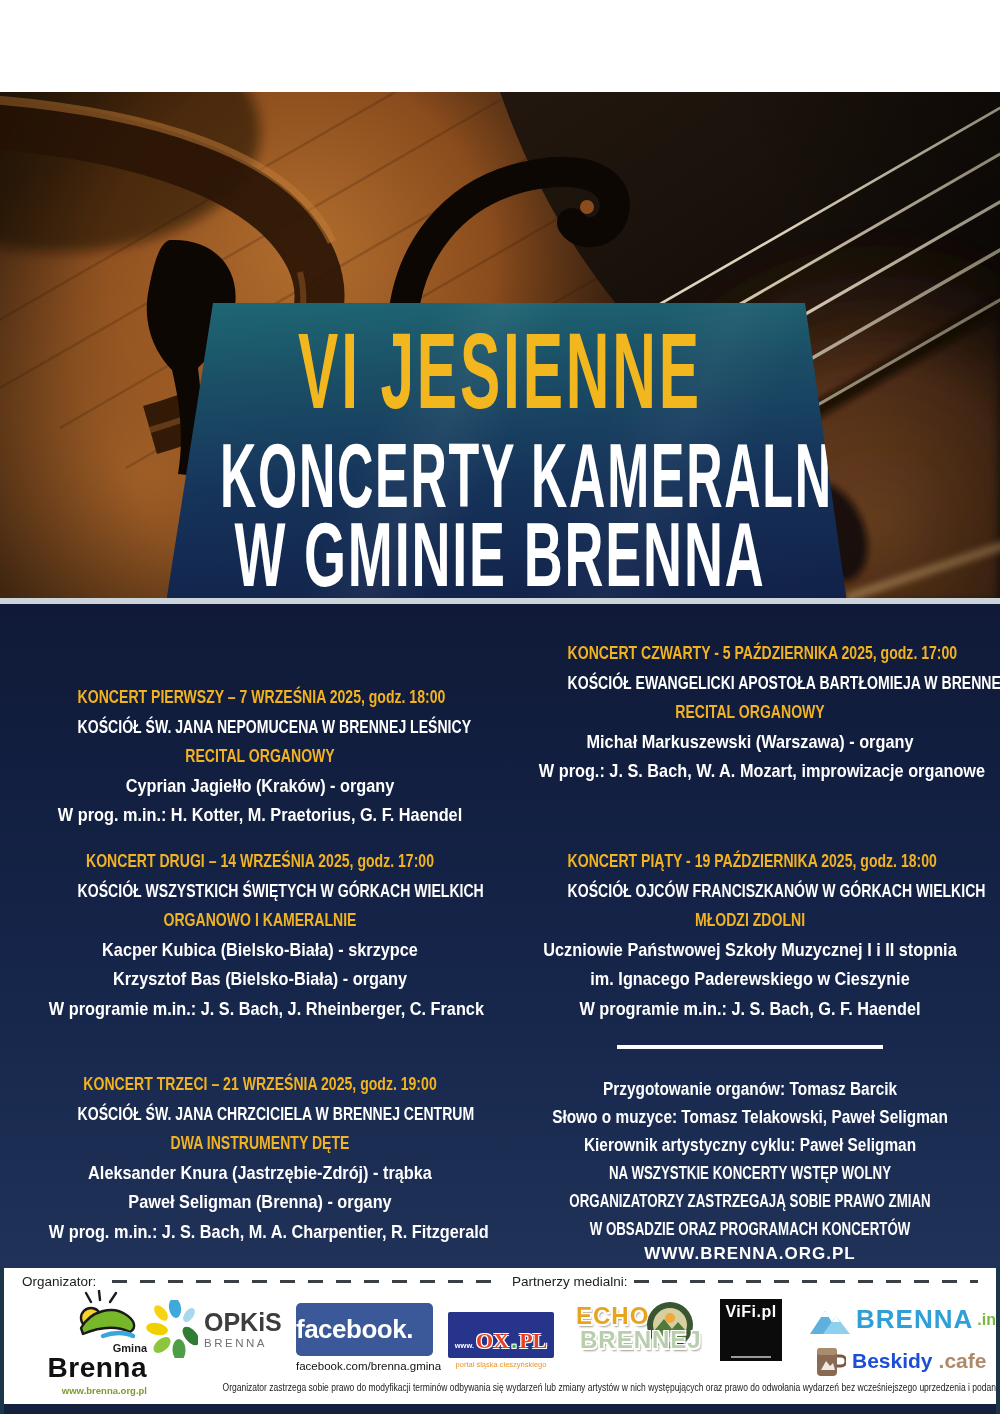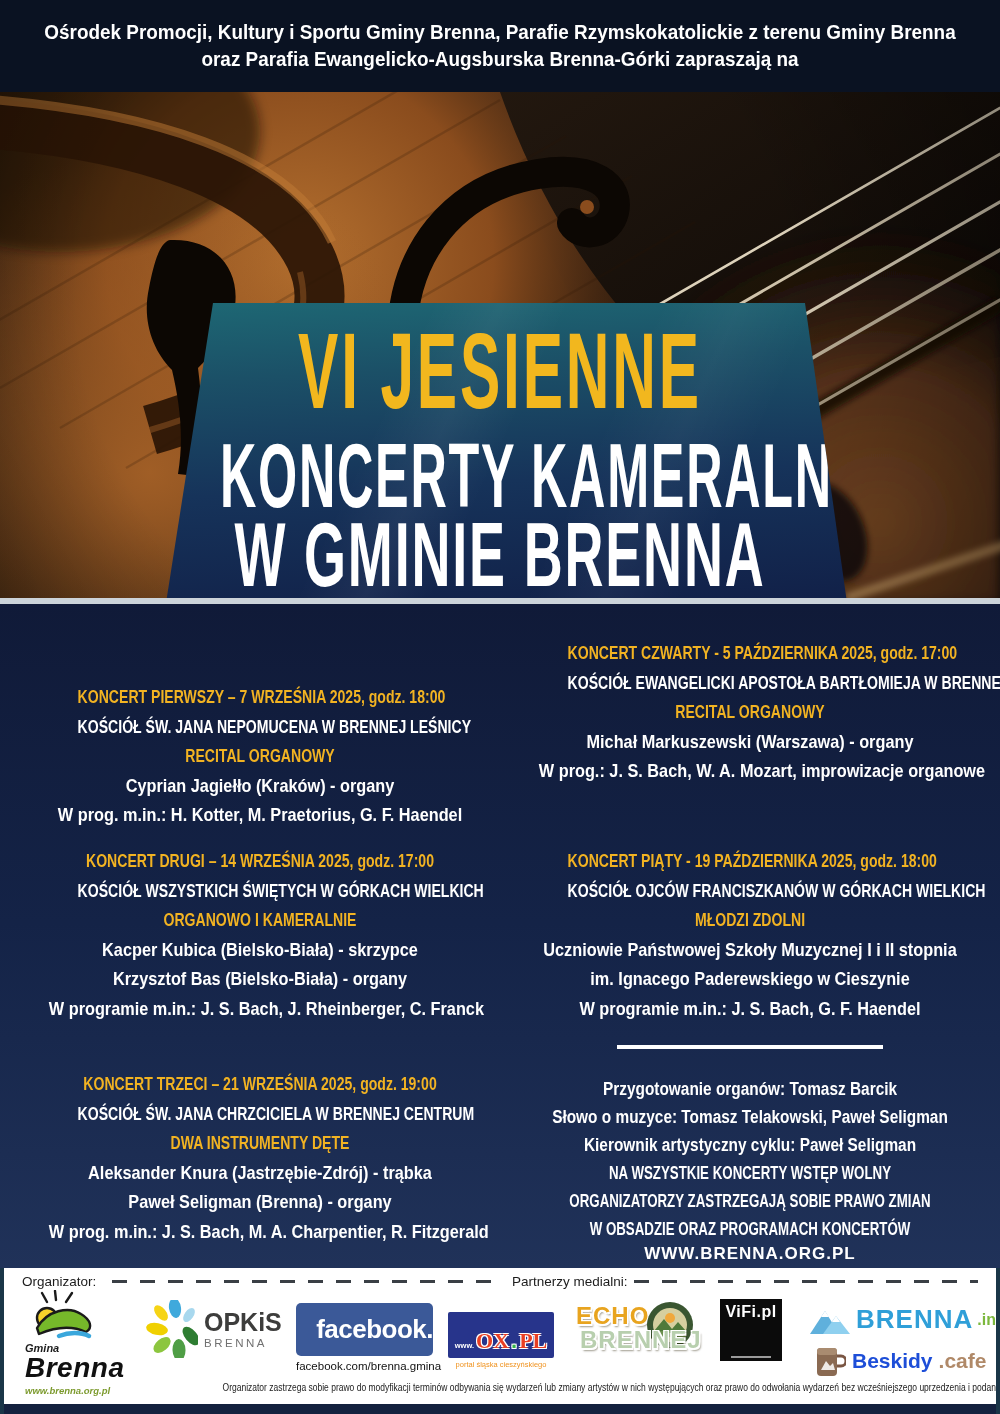--- a/index.html
+++ b/index.html
@@ -54,32 +54,32 @@
   .edge.l{left:0;} .edge.r{right:0;}
   .bottomstrip{position:absolute;left:0;top:136px;width:1000px;height:10px;background:#14213e;}
   .flabel{position:absolute;top:6px;font-size:13.5px;color:#1c1c1c;}
   .org-label{left:22px;} .part-label{left:512px;}
   .dashline{position:absolute;top:12px;height:2.5px;
             background:repeating-linear-gradient(90deg,#3a3f45 0 15px,transparent 15px 28px);}
   .dash1{left:112px;width:384px;} .dash2{left:634px;width:344px;}
 
   .logo{position:absolute;}
   
-  .logo-gmina{left:25px;top:22px;width:122px;text-align:left;font-style:italic;}
+  .logo-gmina{left:25px;top:22px;width:122px;text-align:right;}
   .gm-small{font-size:11px;font-weight:bold;margin-top:-4px;}
   .gm-big{font-size:28px;font-weight:bold;letter-spacing:.5px;line-height:28px;color:#111;}
   .gm-url{font-size:9.5px;font-weight:bold;color:#7d9b2f;margin-top:3px;}
   
   .logo-opkis{left:146px;top:32px;display:flex;align-items:center;gap:6px;}
   .op-name{font-size:25px;font-weight:bold;color:#3d3d3c;line-height:25px;}
   .op-sub{font-size:11.5px;color:#707070;letter-spacing:2.5px;margin-top:2px;}
   
   .logo-fb{left:296px;top:35px;width:137px;text-align:center;}
   .fb-box{width:137px;height:53px;border-radius:5px;background:#3b5998;display:flex;
-          align-items:center;justify-content:flex-end;}
+          align-items:center;justify-content:flex-start;}
   .fb-word{color:#fff;font-size:26px;font-weight:bold;letter-spacing:-.5px;}
   .fb-url{font-size:11.5px;color:#111;margin-top:4px;white-space:nowrap;}
   
   .logo-ox{left:448px;top:44px;width:106px;height:46px;background:#27348b;border-radius:2px;
            position:absolute;padding-top:18px;box-sizing:border-box;text-align:center;}
   .ox-top{display:flex;align-items:baseline;justify-content:center;gap:2px;line-height:22px;}
   .ox-www{color:#fff;font-size:7.5px;font-weight:bold;}
   .ox-red{color:#e83f23;font-size:22px;font-weight:bold;
           text-shadow:-1px -1px 0 #fff,1px -1px 0 #fff,-1px 1px 0 #fff,1px 1px 0 #fff;font-family:Liberation Serif, serif;}
   .ox-dot{color:#35b34a;font-size:22px;font-weight:bold;
@@ -108,24 +108,20 @@
 
   .disclaimer{position:absolute;left:150px;top:114px;width:840px;text-align:center;
               font-size:10px;color:#1b1b1b;}
   .disclaimer span{display:inline-block;white-space:nowrap;transform:scaleX(.85);transform-origin:50% 50%;}
 </style>
 </head>
 <body>
 
 <div class="poster">
 
-  <header class="topbar">
-    <div class="tline">Ośrodek Promocji, Kultury i Sportu Gminy Brenna, Parafie Rzymskokatolickie z terenu Gminy Brenna</div>
-    <div class="tline">oraz Parafia Ewangelicko-Augsburska Brenna-Górki zapraszają na</div>
-  </header>
 
   <svg class="photo" viewBox="0 0 1000 512" preserveAspectRatio="none" aria-hidden="true">
     <defs>
       <linearGradient id="pbg" x1="0" y1="0" x2="1" y2="1">
         <stop offset="0" stop-color="#2a1b0e"></stop>
           <stop offset=".5" stop-color="#1d130a"></stop>
           <stop offset="1" stop-color="#120c07"></stop>
       </linearGradient>
       <linearGradient id="pdark" x1="0" y1="0" x2="1" y2="1">
         <stop offset="0" stop-color="#23180f"></stop>

